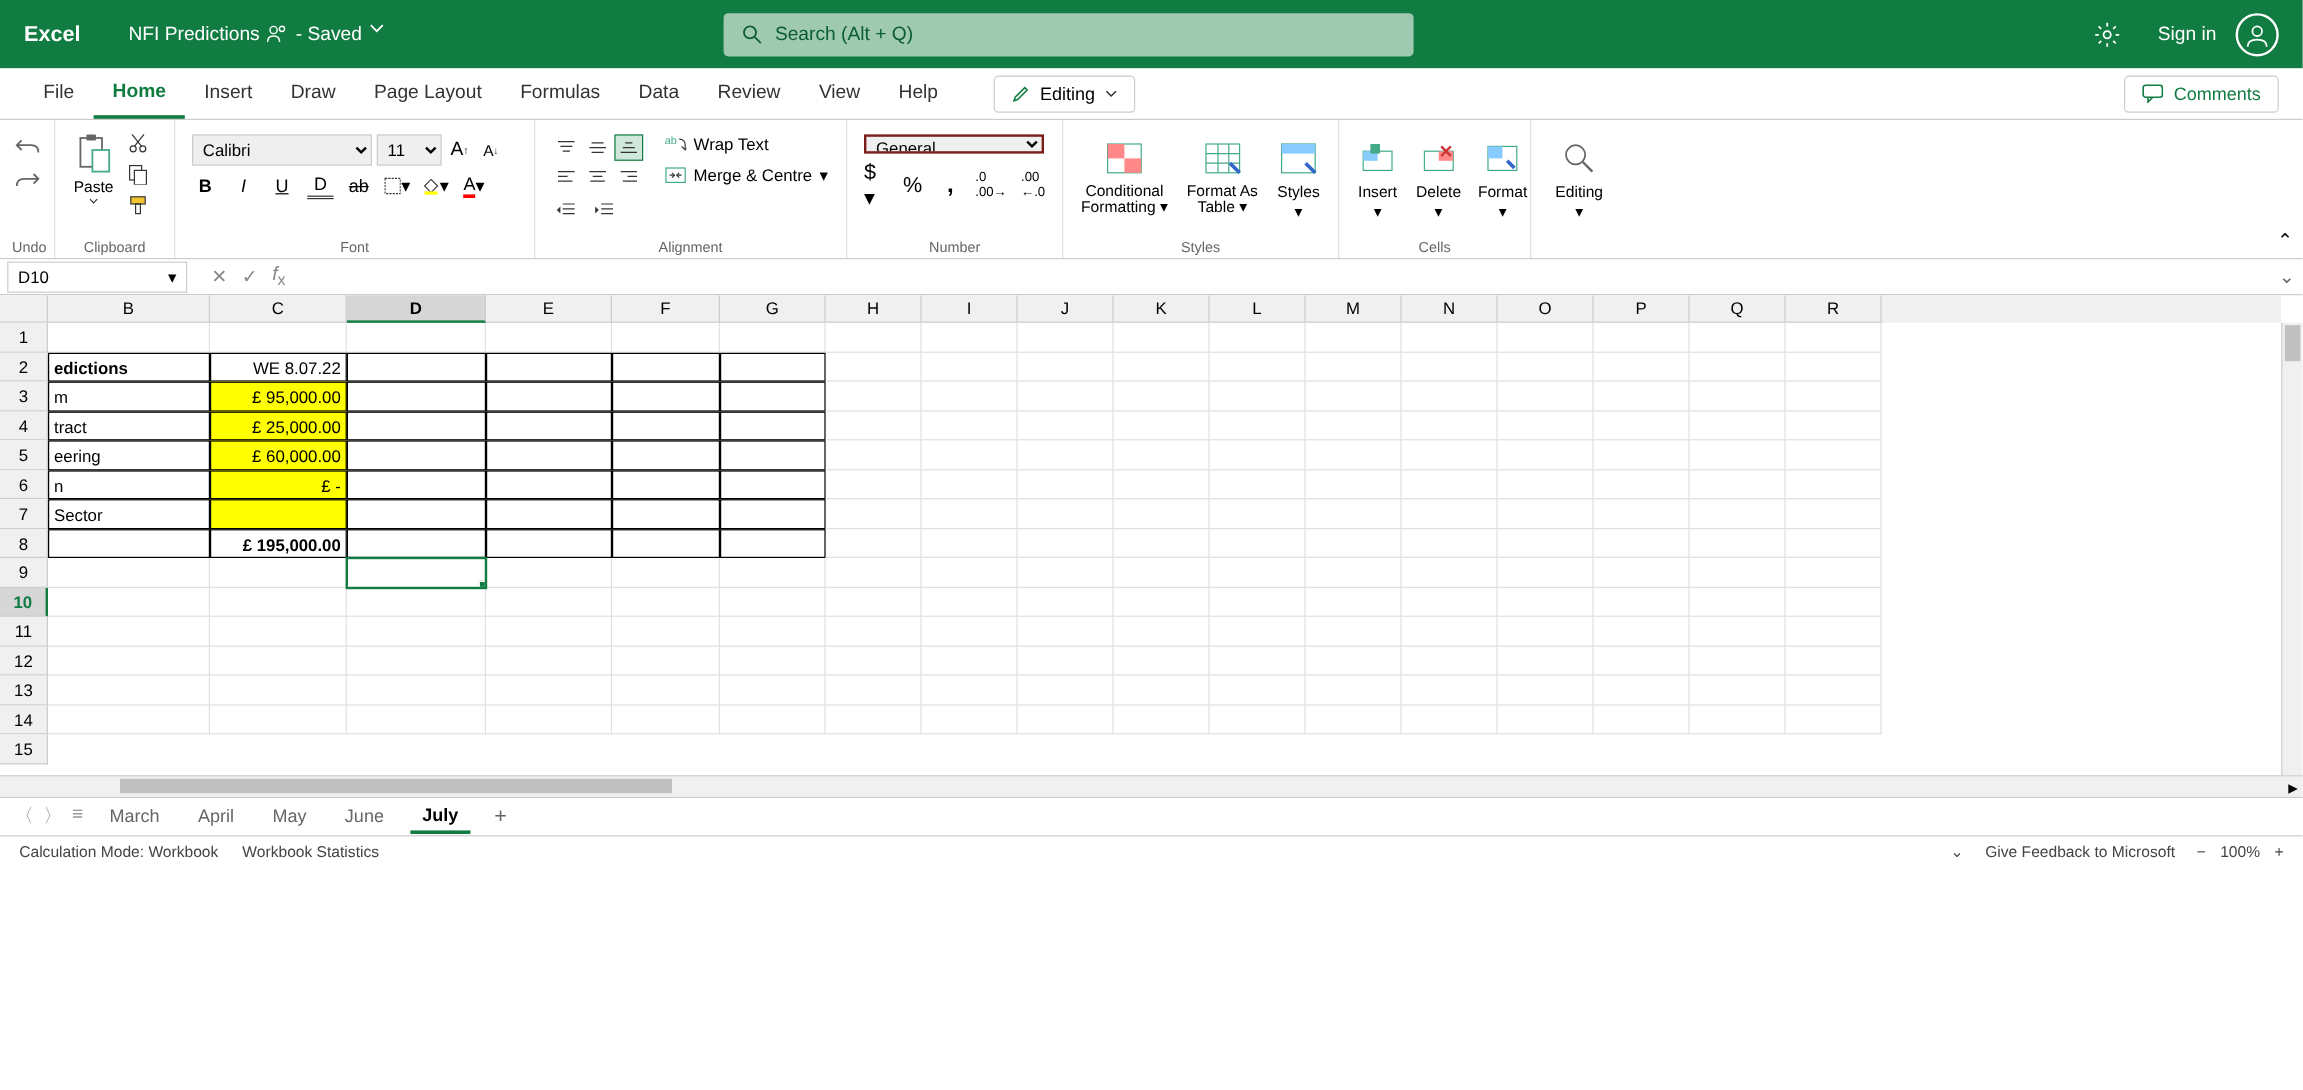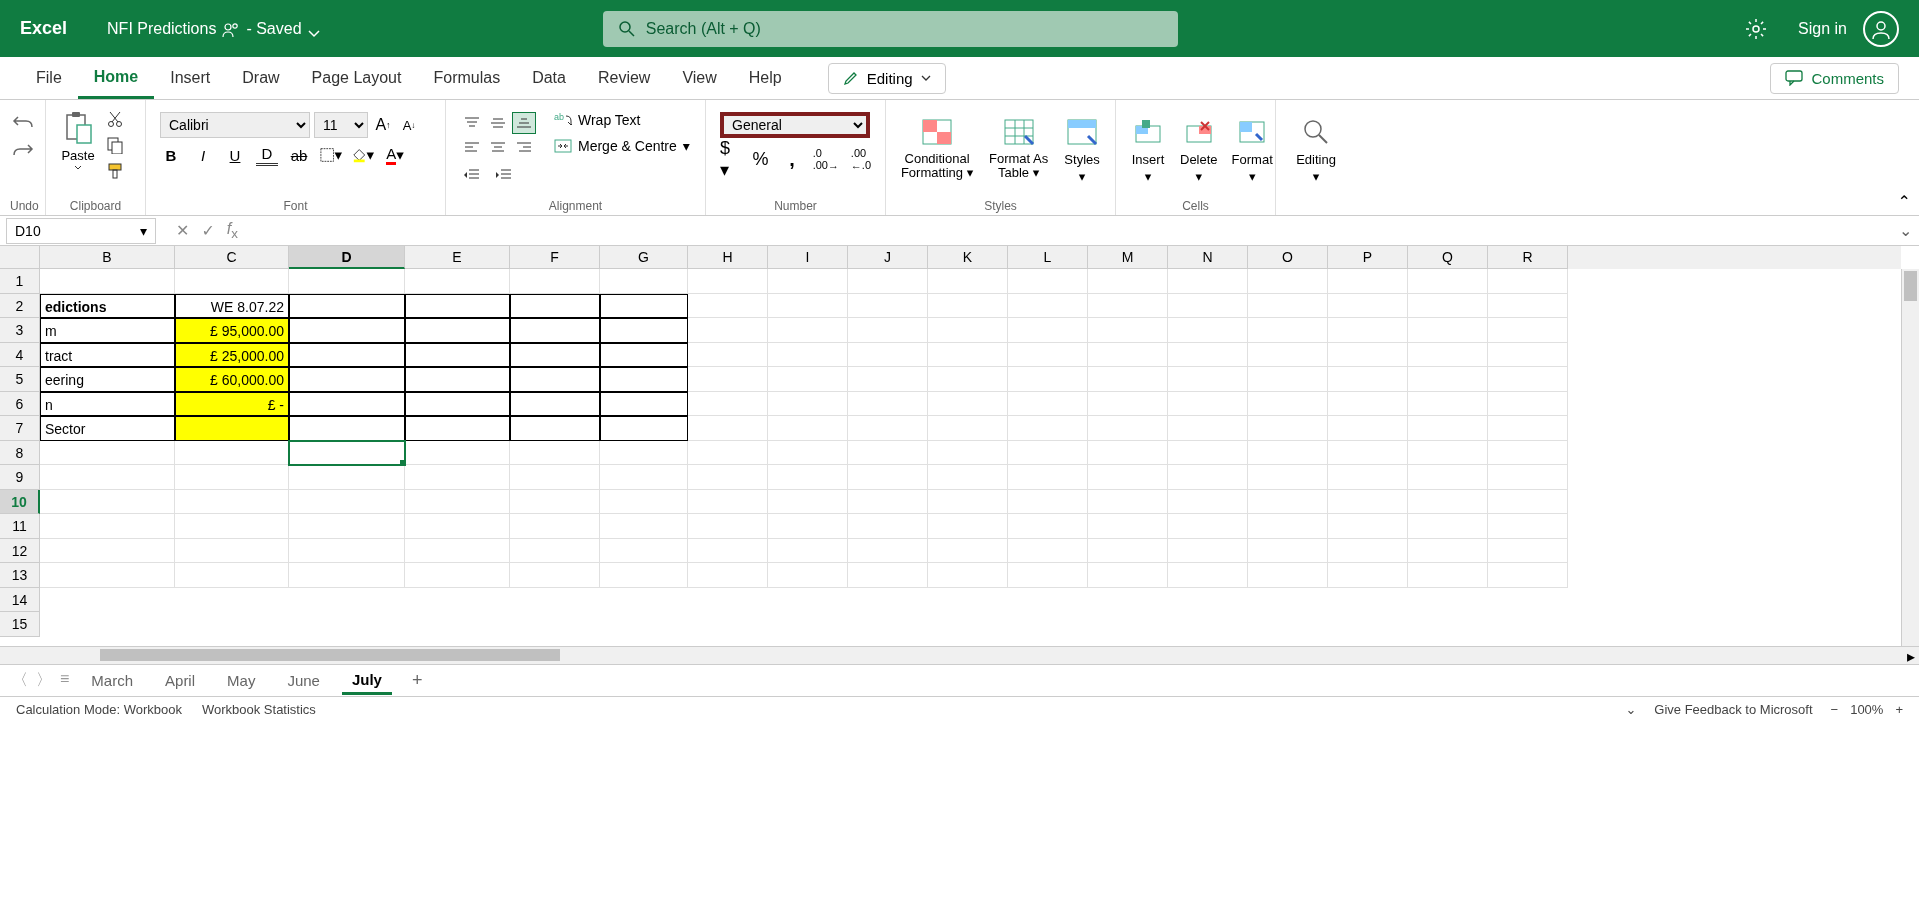--- a/index.html
+++ b/index.html
@@ -1,21 +1,21 @@
 <!DOCTYPE html>
 <html><head>
 <meta charset="utf-8">
 <style>
 * { margin: 0; padding: 0; box-sizing: border-box; font-family: 'Segoe UI', Arial, sans-serif; }
 body { background: #fff; overflow: hidden; width: 1919px; height: 908px; }
 
 
 .title-bar { background: #107c41; height: 57px; display: flex; align-items: center; padding: 0 20px; color: white; }
 .app-name { font-size: 18px; font-weight: bold; margin-right: 40px; }
-.file-name { font-size: 16px; display: flex; align-items: flex-end; gap: 6px; }
+.file-name { font-size: 16px; display: flex; align-items: flex-start; gap: 6px; }
 .file-name .people-icon { font-size: 14px; }
 .search-box { flex: 0 0 575px; margin: 0 auto; background: #a0c9b2; border-radius: 4px; height: 36px; display: flex; align-items: center; padding: 0 15px; color: #0a5c33; }
 .search-box input { background: transparent; border: none; outline: none; font-size: 16px; color: #14532d; margin-left: 10px; width: 100%; }
 .search-box input::placeholder { color: #0a5c33; }
 .title-right { margin-left: auto; display: flex; align-items: center; gap: 30px; }
 .signin { display: flex; align-items: center; gap: 16px; font-size: 16px; }
 .avatar-circle { width: 36px; height: 36px; border: 2px solid white; border-radius: 50%; display: flex; align-items: center; justify-content: center; }
 
 
 .ribbon-tabs { height: 43px; background: #fff; display: flex; align-items: center; padding: 0 20px; border-bottom: 1px solid #ccc; }
@@ -27,21 +27,21 @@
 
 .ribbon { height: 116px; background: #fff; display: flex; border-bottom: 1px solid #ccc; position: relative; }
 .ribbon-group { border-right: 1px solid #e0e0e0; padding: 6px 10px 2px; display: flex; flex-direction: column; justify-content: space-between; }
 .ribbon-group-label { text-align: center; font-size: 12px; color: #666; padding-top: 2px; }
 .ribbon-controls { display: flex; align-items: flex-start; gap: 6px; }
 .ribbon-col { display: flex; flex-direction: column; gap: 4px; align-items: center; }
 .ribbon-btn { display: flex; flex-direction: column; align-items: center; gap: 2px; padding: 4px; cursor: pointer; font-size: 13px; }
 .icon-lg { width: 36px; height: 36px; display: flex; align-items: center; justify-content: center; }
 .font-select { width: 150px; height: 26px; border: 1px solid #ccc; font-size: 14px; padding: 0 4px; }
 .size-select { width: 54px; height: 26px; border: 1px solid #ccc; font-size: 14px; padding: 0 4px; }
-.number-select { width: 150px; height: 26px; border: 4px solid #7f1d1d; font-size: 14px; padding: 0 4px; }
+.number-select { width: 150px; height: 16px; border: 2px solid #7f1d1d; font-size: 14px; padding: 0 4px; }
 .font-row { display: flex; gap: 4px; align-items: center; margin-bottom: 6px; }
 .tool-row { display: flex; gap: 10px; align-items: center; }
 .tool-btn { width: 22px; height: 22px; display: flex; align-items: center; justify-content: center; cursor: pointer; font-size: 15px; }
 .align-grid { display: grid; grid-template-columns: repeat(3, 24px); gap: 2px; }
 .align-btn { width: 24px; height: 22px; display: flex; align-items: center; justify-content: center; cursor: pointer; border: 1px solid transparent; }
 .align-btn.active { background: #d0e8dc; border: 1px solid #107c41; }
 .wrap-merge { display: flex; flex-direction: column; gap: 10px; margin-left: 12px; }
 .inline-btn { display: flex; align-items: center; gap: 6px; font-size: 14px; cursor: pointer; }
 .collapse-ribbon { position: absolute; right: 8px; bottom: 4px; font-size: 16px; cursor: pointer; }
 
@@ -642,20 +642,39 @@
         <div class="cell" style="width: 80px;"></div>
         <div class="cell" style="width: 80px;"></div>
         <div class="cell" style="width: 80px;"></div>
         <div class="cell" style="width: 80px;"></div>
         <div class="cell" style="width: 80px;"></div>
         <div class="cell" style="width: 80px;"></div>
         <div class="cell" style="width: 80px;"></div>
         <div class="cell" style="width: 80px;"></div>
       </div>
       <div class="cell-row">
+        <div class="cell bthick" style="width: 135px;"></div>
+        <div class="cell bthick bold right" style="width: 114px;">£ 195,000.00</div>
+        <div class="cell bthick" style="width: 116px;"></div>
+        <div class="cell bthick" style="width: 105px;"></div>
+        <div class="cell bthick" style="width: 90px;"></div>
+        <div class="cell bthick" style="width: 88px;"></div>
+        <div class="cell" style="width: 80px;"></div>
+        <div class="cell" style="width: 80px;"></div>
+        <div class="cell" style="width: 80px;"></div>
+        <div class="cell" style="width: 80px;"></div>
+        <div class="cell" style="width: 80px;"></div>
+        <div class="cell" style="width: 80px;"></div>
+        <div class="cell" style="width: 80px;"></div>
+        <div class="cell" style="width: 80px;"></div>
+        <div class="cell" style="width: 80px;"></div>
+        <div class="cell" style="width: 80px;"></div>
+        <div class="cell" style="width: 80px;"></div>
+      </div>
+      <div class="cell-row">
         <div class="cell" style="width: 135px;"></div>
         <div class="cell" style="width: 114px;"></div>
         <div class="cell selected" style="width: 116px;"></div>
         <div class="cell" style="width: 105px;"></div>
         <div class="cell" style="width: 90px;"></div>
         <div class="cell" style="width: 88px;"></div>
         <div class="cell" style="width: 80px;"></div>
         <div class="cell" style="width: 80px;"></div>
         <div class="cell" style="width: 80px;"></div>
         <div class="cell" style="width: 80px;"></div>

